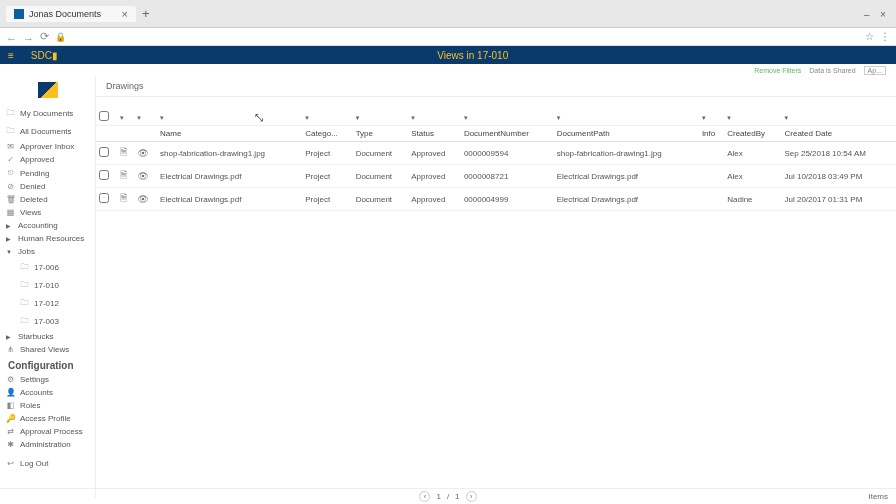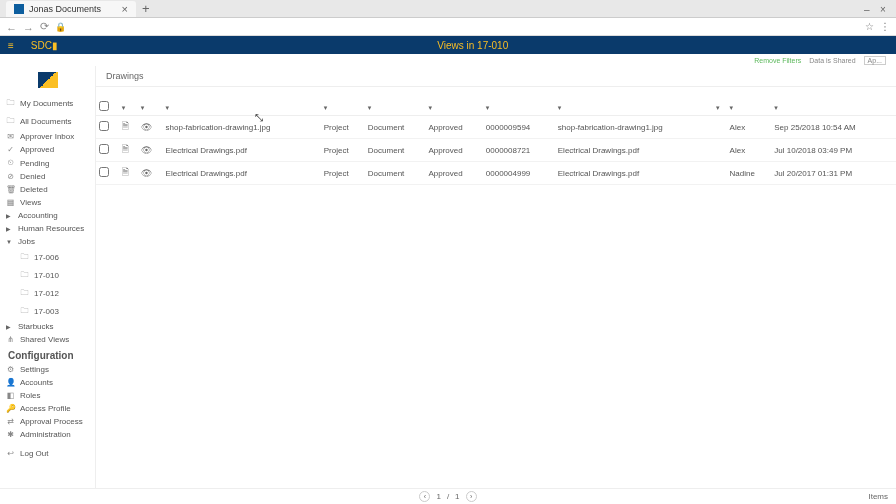--- a/index.html
+++ b/index.html
@@ -1,19 +1,19 @@
 <!DOCTYPE html>
 <html><head>
 <meta charset="utf-8">
 <style>
 * { margin: 0; padding: 0; box-sizing: border-box; font-family: Arial, sans-serif; }
 body { font-size: 10px; color: #555; background: #fff; width: 896px; height: 504px; overflow: hidden; position: relative; }
 
 
-.browser-tabs { height: 18px; background: #e8e8e8; display: flex; align-items: center; padding: 0 6px; border-bottom: 1px solid #ccc; }
+.browser-tabs { height: 28px; background: #e8e8e8; display: flex; align-items: center; padding: 0 6px; border-bottom: 1px solid #ccc; }
 .tab { display: flex; align-items: center; background: #f7f7f7; height: 16px; padding: 0 8px; border-radius: 3px 3px 0 0; gap: 5px; font-size: 9px; color: #333; min-width: 130px; }
 .tab .favicon { width: 10px; height: 10px; background: #0d5e9e; }
 .tab .close { margin-left: auto; font-size: 11px; color: #666; cursor: pointer; }
 .new-tab { margin-left: 6px; color: #666; font-size: 13px; cursor: pointer; }
 .win-controls { margin-left: auto; display: flex; gap: 6px; }
 .win-controls span { width: 10px; height: 10px; color: #666; cursor: pointer; }
 
 .addr-bar { height: 18px; background: #fff; display: flex; align-items: center; padding: 0 6px; gap: 6px; border-bottom: 1px solid #ddd; }
 .addr-bar .nav-btn { color: #888; font-size: 11px; cursor: pointer; }
 .addr-bar .lock { font-size: 9px; color: #555; }
@@ -219,20 +219,34 @@
             <td><span class="funnel">▾</span></td>
             <td><span class="funnel">▾</span></td>
             <td><span class="funnel">▾</span></td>
             <td><span class="funnel">▾</span></td>
             <td><span class="funnel">▾</span></td>
             <td><span class="funnel">▾</span></td>
             <td><span class="funnel">▾</span></td>
             <td><span class="funnel">▾</span></td>
             <td><span class="funnel">▾</span></td>
             <td><span class="funnel">▾</span></td>
+          </tr>
+          <tr class="headers">
+            <th></th>
+              <th></th>
+              <th></th>
+            <th>Name</th>
+            <th>Catego...</th>
+            <th>Type</th>
+            <th>Status</th>
+            <th>DocumentNumber</th>
+            <th>DocumentPath</th>
+            <th>Info</th>
+            <th>CreatedBy</th>
+            <th>Created Date</th>
           </tr>
         </thead>
         <tbody id="tbody">
             <tr>
               <td><input type="checkbox" class="chk" style=""></td>
               <td><span class="row-icon">🗎</span></td>
               <td><span class="row-icon">👁</span></td>
               <td>shop-fabrication-drawing1.jpg</td>
               <td>Project</td>
               <td>Document</td>

